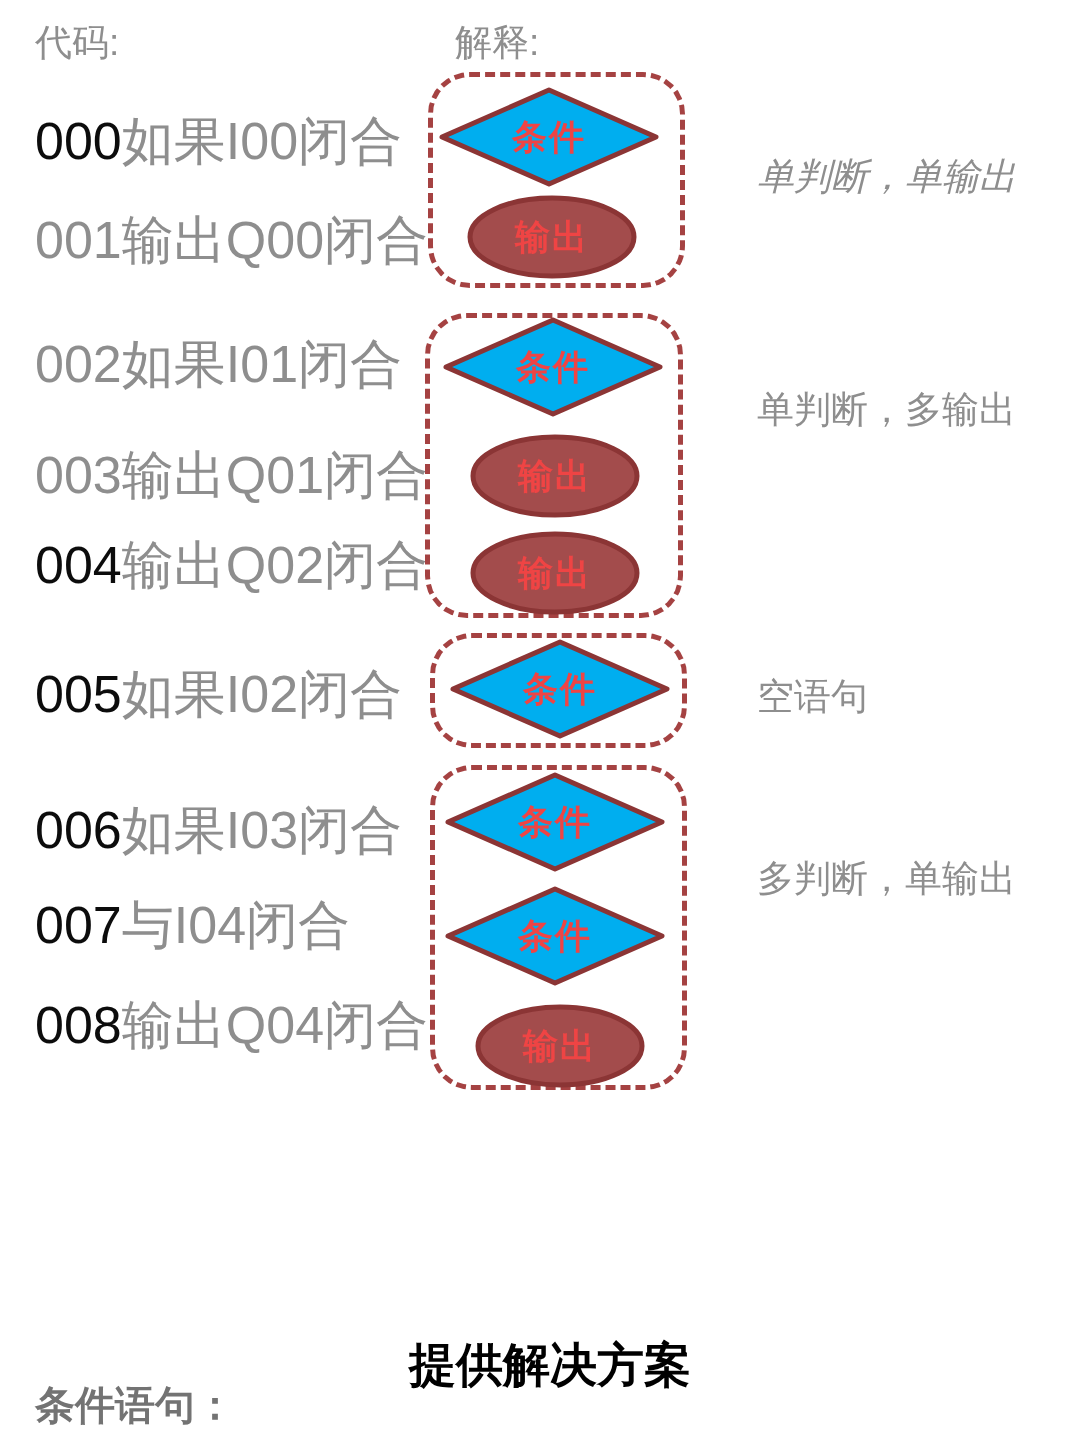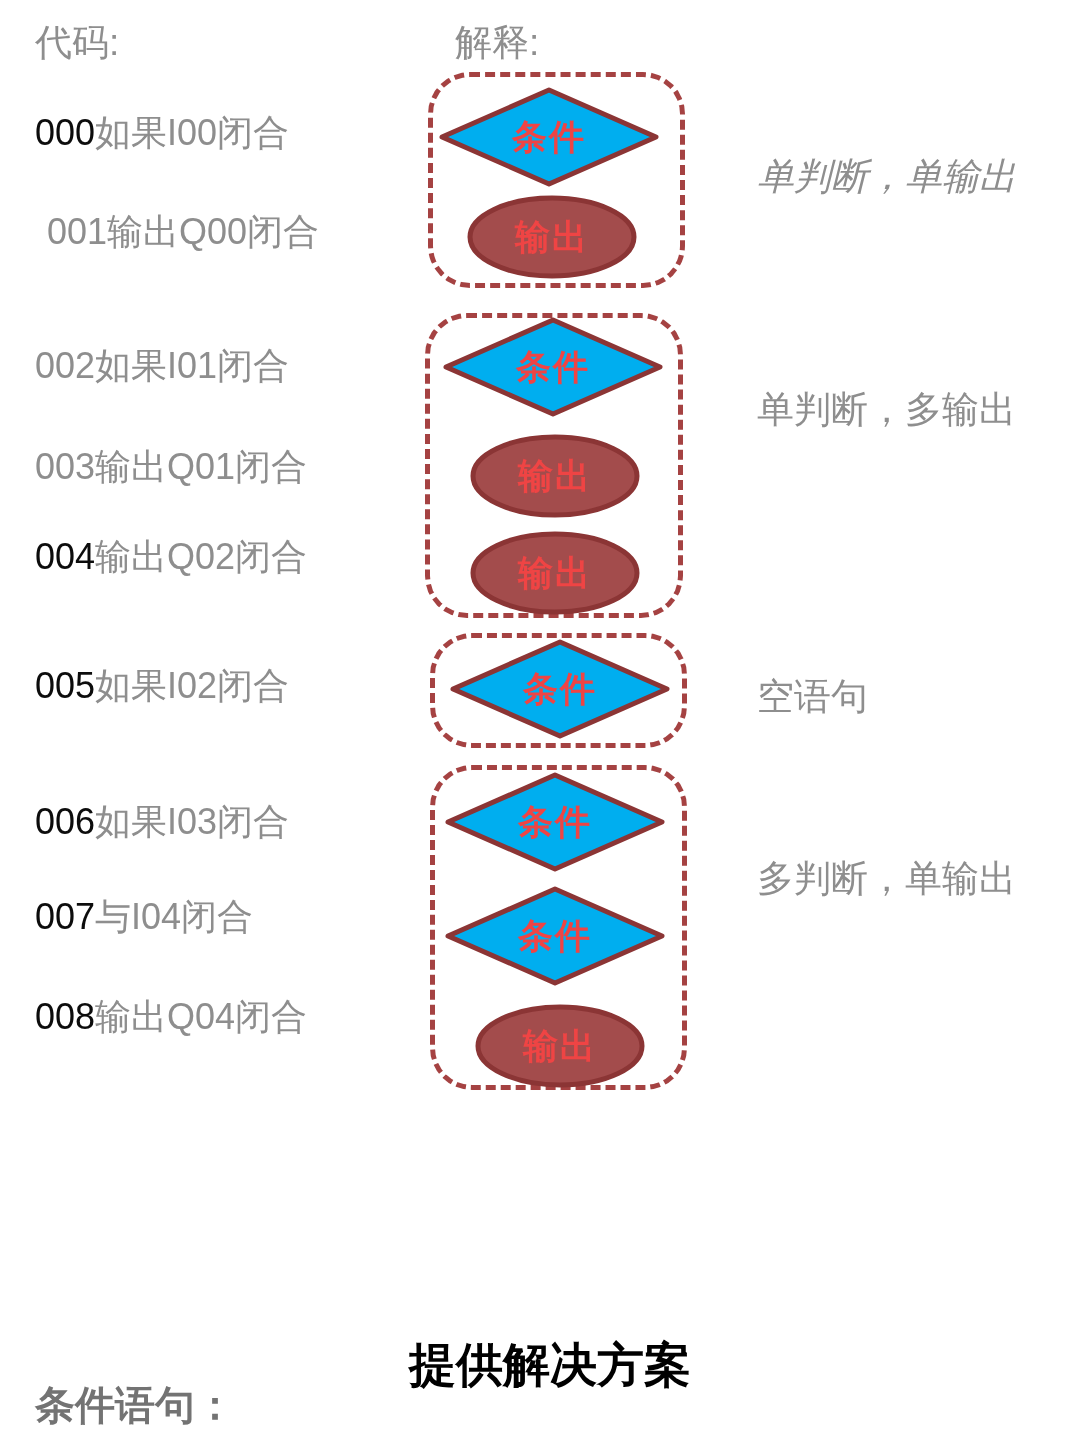--- a/index.html
+++ b/index.html
@@ -15,21 +15,21 @@
   .hdr{
     position:absolute;
     font-size:37px;
     color:#8e8e8e;
     font-weight:500;
     white-space:nowrap;
   }
   .code-line{
     position:absolute;
     left:35px;
-    font-size:36px;
+    font-size:52px;
     line-height:1.1;
     color:#8e8e8e;
     white-space:nowrap;
   }
   .code-line .num-dark{color:#0c0c0c;}
   .code-line .num-gray{color:#8e8e8e;}
   .flow-block{
     position:absolute;
     box-sizing:border-box;
     border:5px dashed #a54242;
@@ -73,22 +73,22 @@
 </style>
 </head>
 <body>
 
 <div class="page">
 
   <div class="hdr" style="left:35px;top:18px;">代码:</div>
   <div class="hdr" style="left:455px;top:18px;">解释:</div>
 
   <div class="code-line" style="top:113px;"><span class="num-dark">000</span><span>如果I00闭合</span></div>
-  <div class="code-line" style="top:212px;margin-left:12px;"><span class="num-gray">001</span><span>输出Q00闭合</span></div>
-  <div class="code-line" style="top:346px;"><span class="num-gray">002</span><span>如果I01闭合</span></div>
+  <div class="code-line" style="top:212px;"><span class="num-gray">001</span><span>输出Q00闭合</span></div>
+  <div class="code-line" style="top:336px;"><span class="num-gray">002</span><span>如果I01闭合</span></div>
   <div class="code-line" style="top:447px;"><span class="num-gray">003</span><span>输出Q01闭合</span></div>
   <div class="code-line" style="top:537px;"><span class="num-dark">004</span><span>输出Q02闭合</span></div>
   <div class="code-line" style="top:666px;"><span class="num-dark">005</span><span>如果I02闭合</span></div>
   <div class="code-line" style="top:802px;"><span class="num-dark">006</span><span>如果I03闭合</span></div>
   <div class="code-line" style="top:897px;"><span class="num-dark">007</span><span>与I04闭合</span></div>
   <div class="code-line" style="top:997px;"><span class="num-dark">008</span><span>输出Q04闭合</span></div>
 
   <div class="flow-block" style="left:428px;top:72px;width:257px;height:216px;"></div>
   <div class="flow-block" style="left:425px;top:313px;width:258px;height:305px;"></div>
   <div class="flow-block" style="left:430px;top:633px;width:257px;height:115px;"></div>

